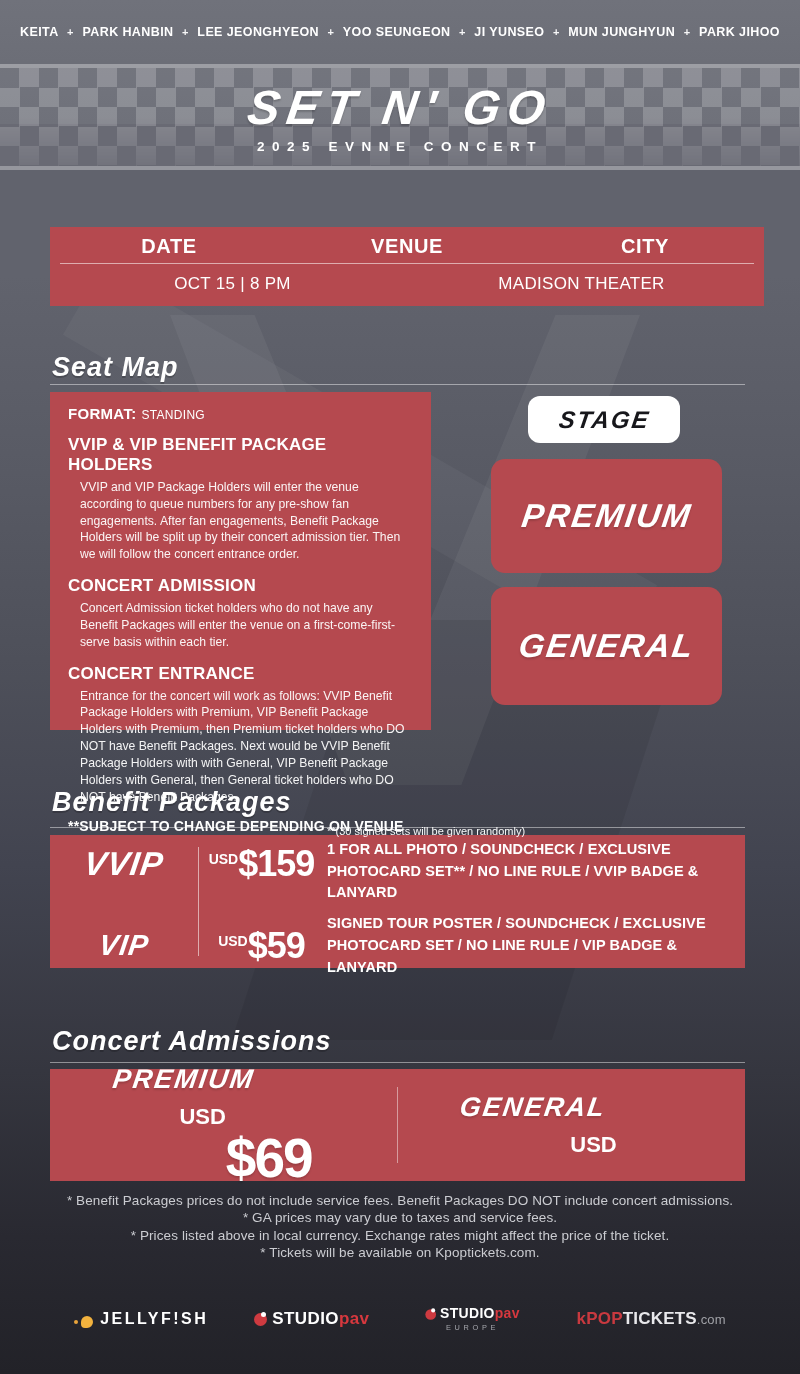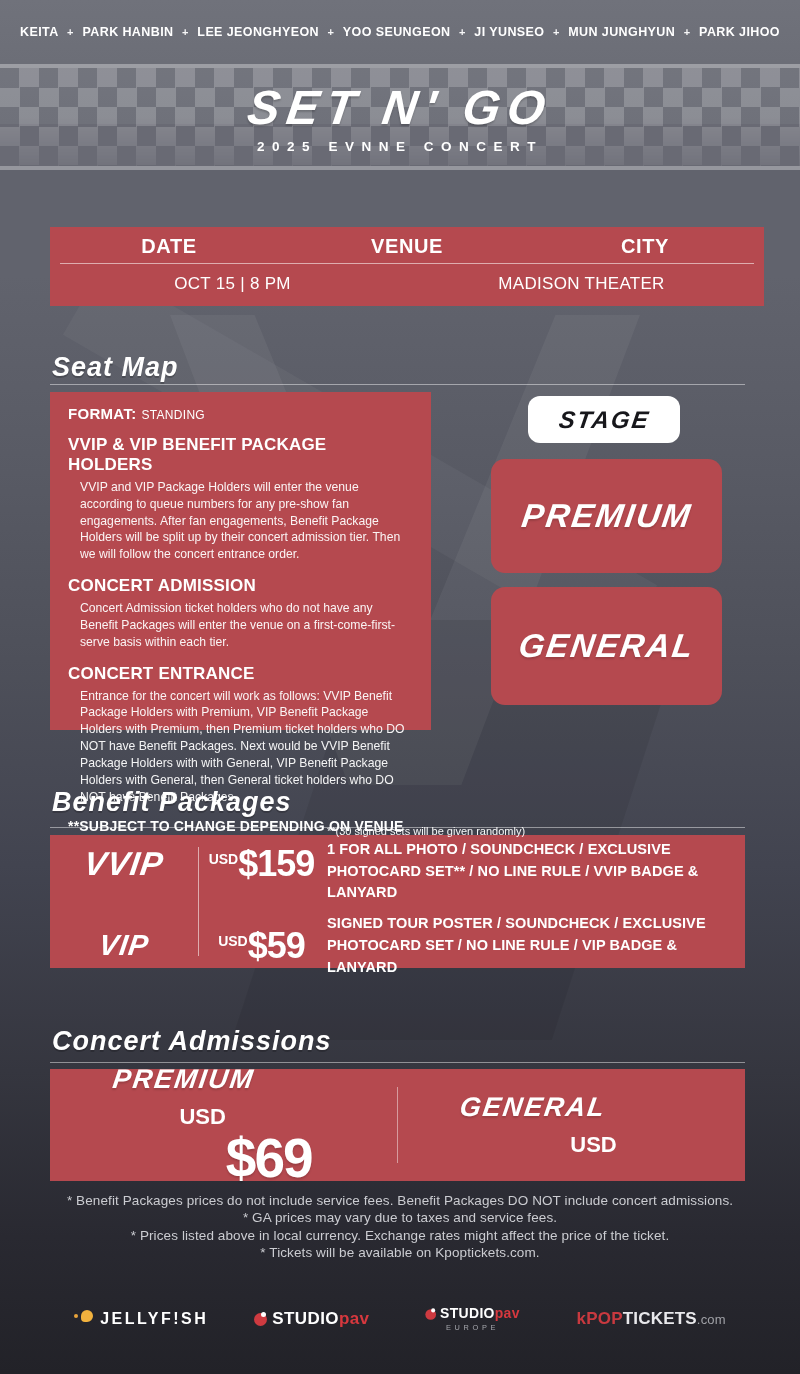--- a/index.html
+++ b/index.html
@@ -87,21 +87,21 @@
   .adm-price{display:flex;align-items:flex-start;justify-content:center;margin-top:0px;transform:translateX(22px);}
   .adm-usd{font-size:22px;font-weight:bold;margin-top:9px;}
   .adm-amount{font-size:55px;font-weight:bold;line-height:1;letter-spacing:-2px;text-shadow:0 2px 2px rgba(0,0,0,.15);margin-top:36px;}
   .adm-divider{width:1px;background:rgba(255,255,255,.45);margin:18px 0;}
   
   .footnotes{position:absolute;left:0;right:0;top:1192px;text-align:center;color:#cbccd1;
     font-size:13.5px;line-height:17.3px;letter-spacing:.1px;}
   
   .sponsors{position:absolute;left:0;right:0;top:1296px;height:46px;display:flex;align-items:center;
     justify-content:center;gap:46px;}
-  .jelly{display:flex;align-items:flex-start;gap:7px;font-weight:bold;font-size:16px;letter-spacing:2.5px;color:#fff;}
+  .jelly{display:flex;align-items:flex-end;gap:7px;font-weight:bold;font-size:16px;letter-spacing:2.5px;color:#fff;}
   .jelly-icon{display:flex;align-items:center;gap:3px;}
   .jelly-dot{width:4px;height:4px;border-radius:50%;background:#e9a43b;}
   .jelly-fish{width:12px;height:12px;border-radius:50% 50% 50% 4px;background:#f2b23e;}
   .spav{display:flex;align-items:center;gap:5px;font-weight:bold;font-size:17px;}
   .spav-icon{width:13px;height:13px;border-radius:50%;background:#ce3a40;position:relative;}
   .spav-icon::after{content:"";position:absolute;width:5px;height:5px;border-radius:50%;background:#fff;top:-1px;left:7px;}
   .spav-studio{color:#fff;letter-spacing:.4px;}
   .spav-pav{color:#d6383e;letter-spacing:.4px;}
   .spav-eu-wrap{display:flex;flex-direction:column;align-items:center;transform:scale(.82);}
   .spav-eu-region{margin-top:2px;font-size:9px;font-weight:normal;letter-spacing:4.5px;color:#a6a7ad;}

